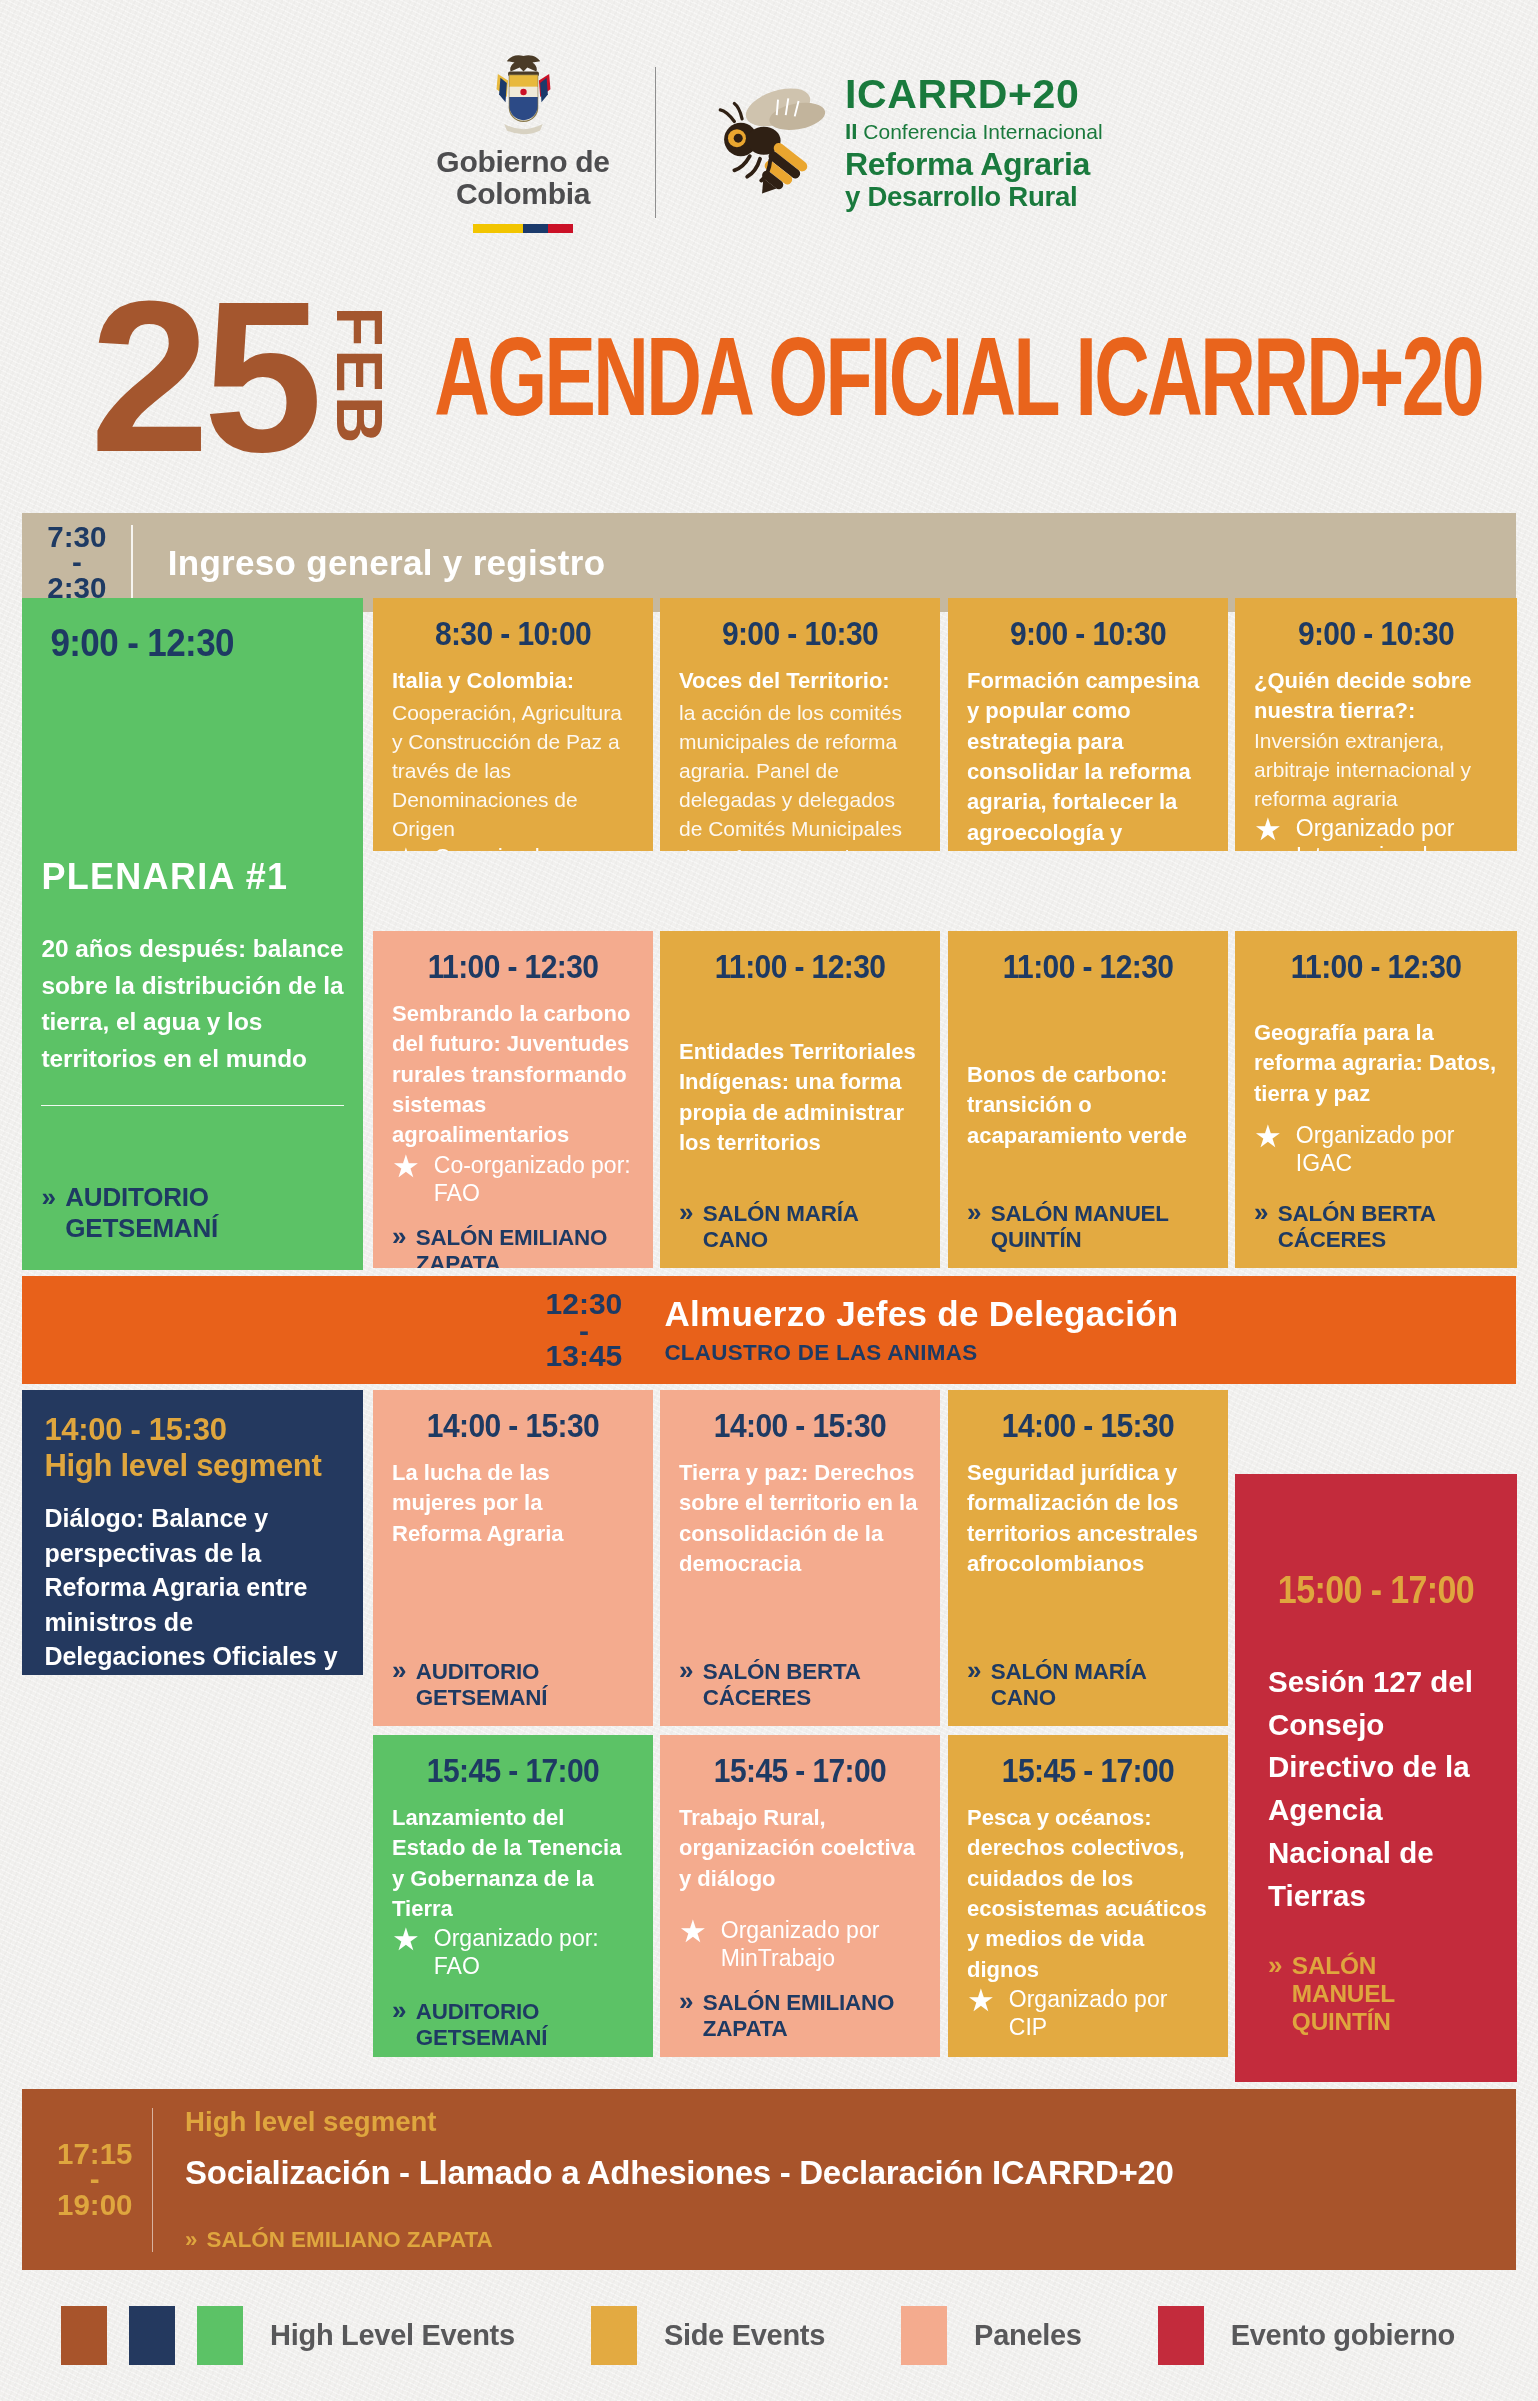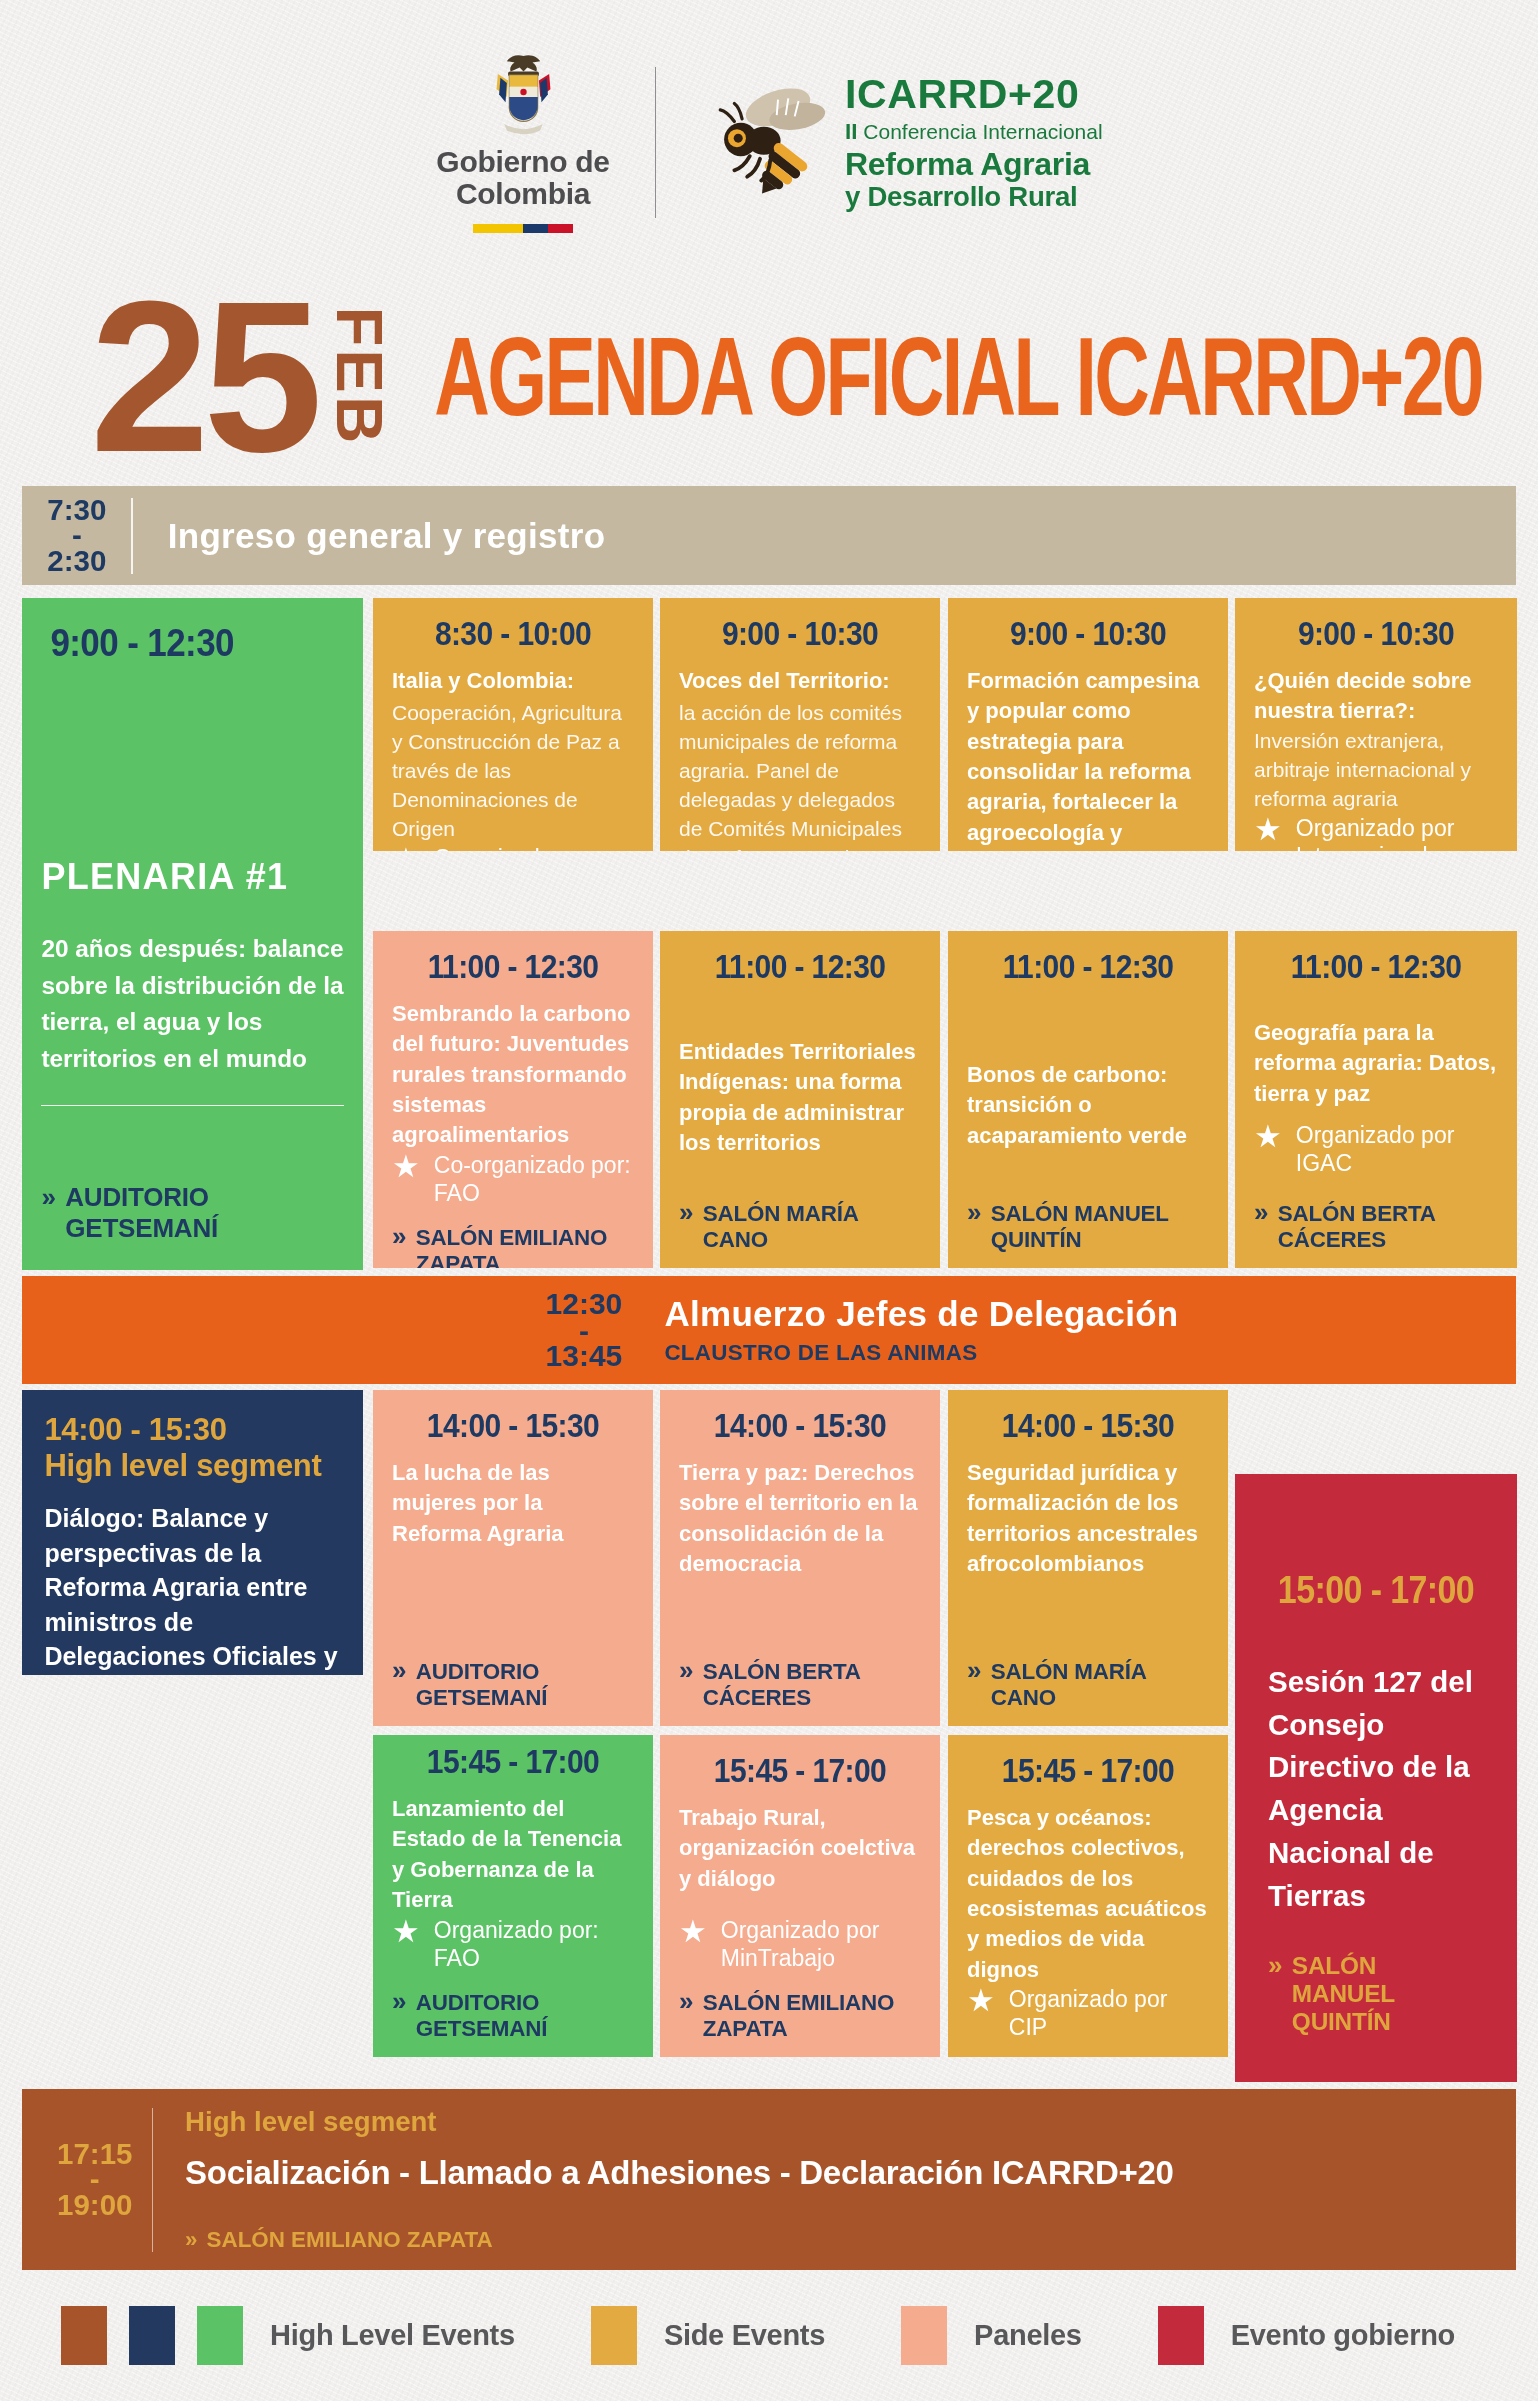--- a/index.html
+++ b/index.html
@@ -32,21 +32,21 @@
   
   .banner{ position:absolute; top:266px; left:90px; right:26px; height:221px;
     display:flex; align-items:center; }
   .day{ color:#a4562e; font-size:215px; font-weight:800; line-height:0.9; letter-spacing:-6.4px; }
   .month-box{ width:87px; height:218px; display:flex; align-items:center; justify-content:center; }
   .month{ color:#a4562e; font-size:65px; font-weight:800; letter-spacing:3.2px; transform:rotate(90deg); }
   .agenda-title{ flex:1; text-align:center; color:#e9641c; font-size:77px; font-weight:800;
     letter-spacing:-2.6px; white-space:nowrap; transform:scaleY(1.45); }
   
   .bar{ position:absolute; left:22.4px; width:1494px; display:flex; align-items:center; }
-  .bar-reg{ top:486px; height:99px; background:#c5b8a0;align-items:center; }
+  .bar-reg{ top:513px; height:99px; background:#c5b8a0;align-items:center; }
   .bar-lunch{ top:1276px; height:108px; background:#e8611a; }
   .bar-close{ top:2089px; height:181px; background:#a8542b; }
   .tstack{ display:flex; flex-direction:column; align-items:center; line-height:1.02; font-weight:800; }
   .tstack .dash{ line-height:0.7; }
   .bar-reg .tstack{ width:109px; color:#1e3a63; font-size:29.5px; }
   .bar-vline{ width:1.3px; height:76px; background:rgba(255,255,255,0.85); }
   .bar-reg .bar-label{ margin-left:35px; color:#fff; font-size:35px; font-weight:800; letter-spacing:0.3px; }
   .bar-lunch .tstack{ margin-left:507px; width:109px; color:#1e3a63; font-size:30px; }
   .lunch-text{ margin-left:26px; display:flex; flex-direction:column; }
   .lunch-title{ color:#fff; font-size:35px; font-weight:800; letter-spacing:0.3px; }
@@ -55,21 +55,21 @@
   .bar-close .tstack{ margin-left:24.4px; width:96px; color:#dfa63e; font-size:29.5px; }
   .bar-close .bar-vline{ height:144px; background:rgba(255,255,255,0.55); margin-left:9px; }
   .close-text{ margin-left:32px; display:flex; flex-direction:column; }
   .close-kicker{ color:#dfa63e; font-size:27.6px; font-weight:700; }
   .close-title{ color:#fff; font-size:33px; font-weight:800; margin-top:16.7px; letter-spacing:-0.3px; }
   .close-venue{ display:flex; gap:9px; align-items:baseline; color:#dfa63e; font-size:22.4px; font-weight:800; margin-top:35px; }
   
   .card{ position:absolute; display:flex; flex-direction:column; padding:18px 19px 15.4px; overflow:hidden; }
   .c-yellow{ background:#e3aa41; }
   .c-salmon{ background:#f4ab8e; }
-  .c-green { background:#5cc266;justify-content:flex-end; }
+  .c-green { background:#5cc266; }
   .c-navy  { background:#24395f; }
   .c-red   { background:#c32b3c; }
   .col-a{ left:22.4px;   width:341px; }
   .col-1{ left:373px;  width:280px; }
   .col-2{ left:660px; width:280px; }
   .col-3{ left:948px; width:280px; }
   .col-4{ left:1235px; width:282px; }
   .r-m1{ top:598px;  height:253px; }
   .r-m2{ top:931px; height:337px; }
   .r-a1{ top:1390px; height:336px; }

